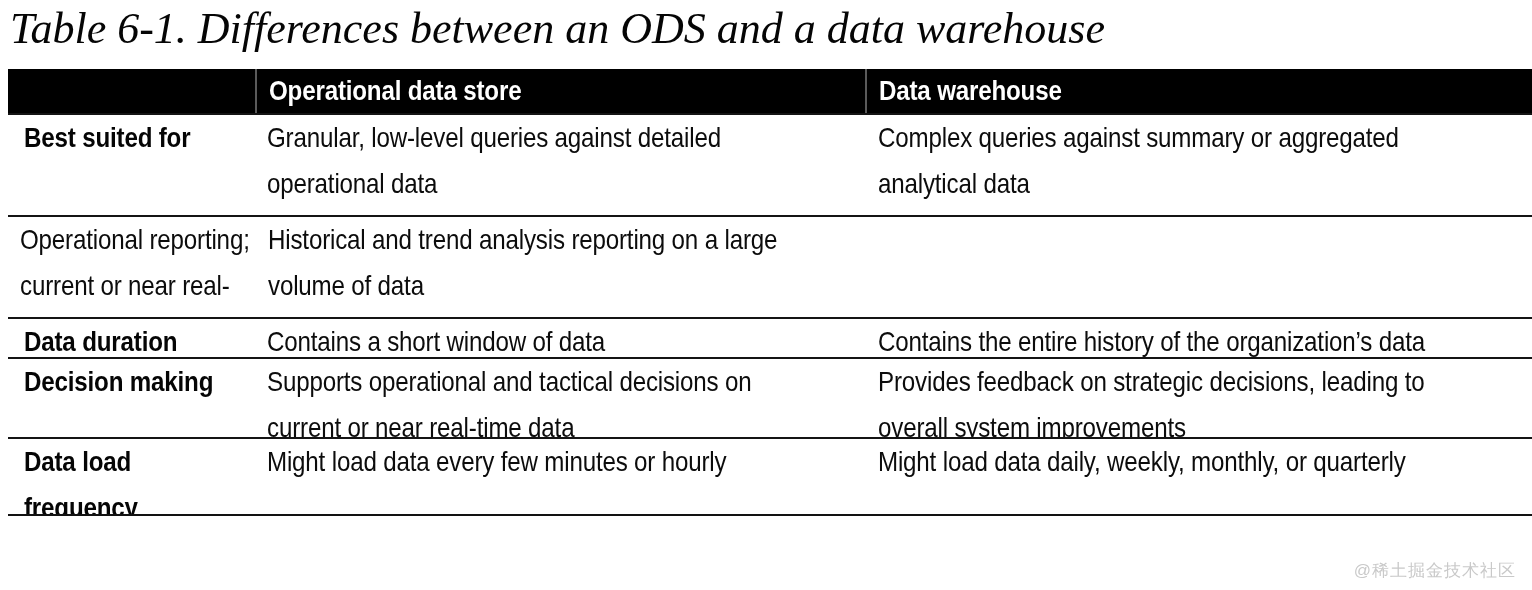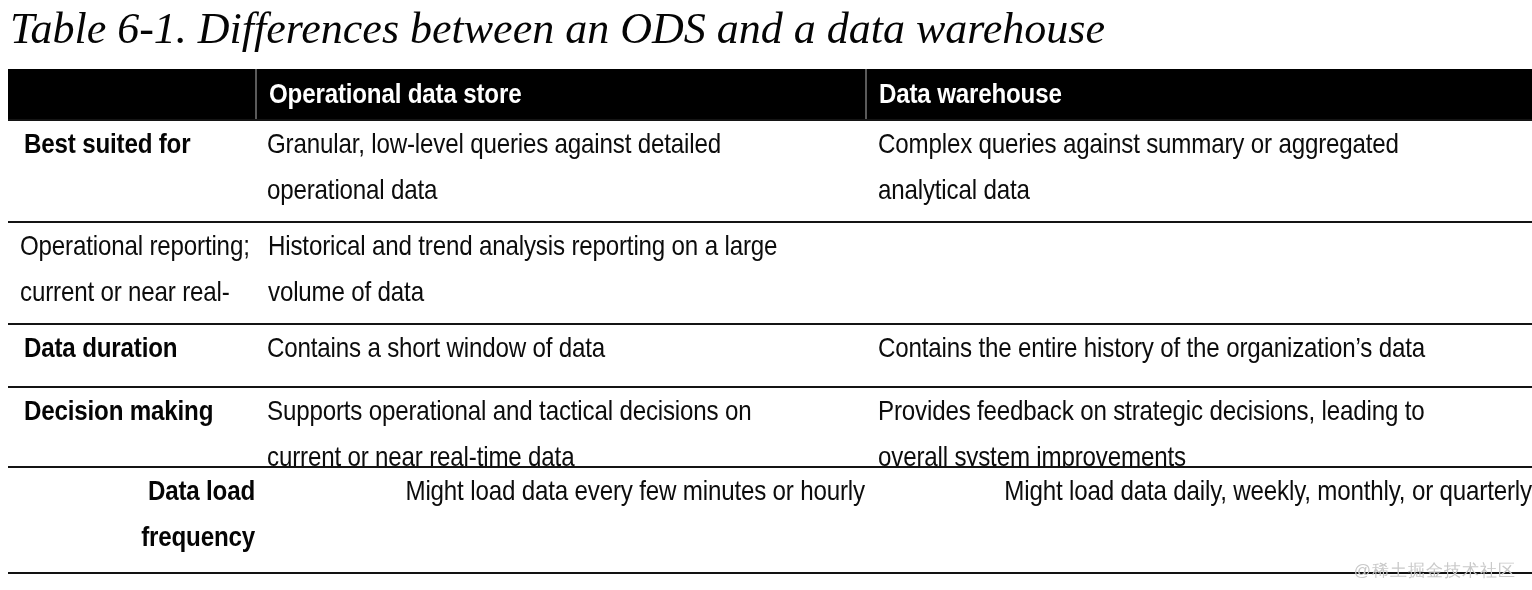--- a/index.html
+++ b/index.html
@@ -24,43 +24,43 @@
   }
   .table {
     margin: 19px 0 0 8px;
     width: 1524px;
     border-bottom: 2px solid #121212;
   }
   .thead {
     display: grid;
     grid-template-columns: 247px 610px 667px;
     background: #000000;
-    height: 50px;
+    height: 44px;
   }
   .th {
     display: flex;
     align-items: center;
     color: #ffffff;
     font-weight: bold;
     font-size: 28px;
     overflow: hidden;
   }
   .th.c2, .th.c3 { border-left: 2px solid #5a5a5a; padding-left: 12px; }
   .tr {
     display: grid;
     grid-template-columns: 247px 610px 667px;
     border-top: 2px solid #141414;
     background: #ffffff;
   }
   .tr:first-of-type { border-top: none; }
   .tr.r1 { height: 102px; }
   .tr.r2 { height: 102px; }
-  .tr.r3 { height: 63px; }
+  .tr.r3 { height: 40px; }
   .tr.r4 { height: 80px; }
-  .tr.r5 { height: 106px; text-align: right; }
+  .tr.r5 { height: 77px; }
   .td {
     overflow: hidden;
     font-size: 28px;
     line-height: 46px;
     color: #0c0c0c;
   }
   .td.c1 { padding-left: 16px; font-weight: bold; color: #050505; }
   .td.c2 { padding-left: 12px; }
   .td.c3 { padding-left: 13px; }
   

